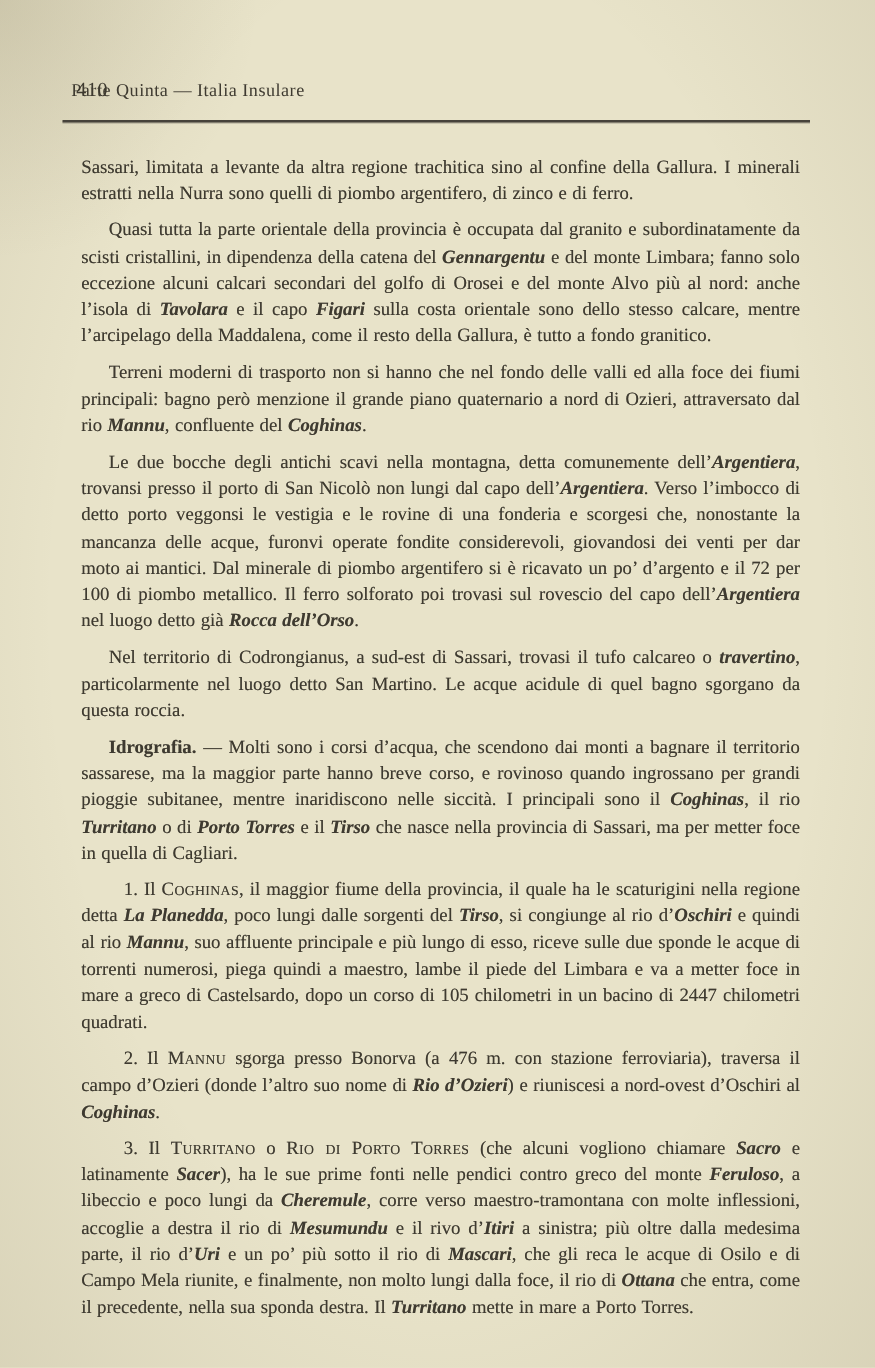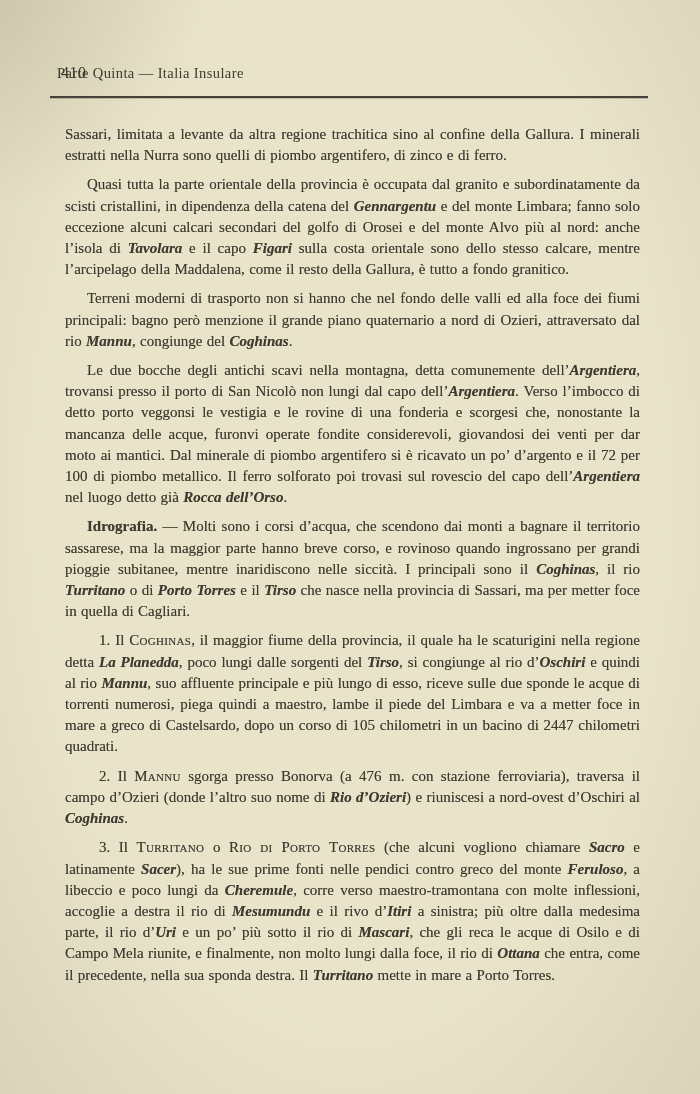--- a/index.html
+++ b/index.html
@@ -61,20 +61,21 @@
 
 <div class="page">
   <div class="header">
     <span class="pagenum">410</span>
     <span class="running-title">Parte Quinta — Italia Insulare</span>
   </div>
   <div class="rule"></div>
   <div class="body">
       <p class="para flush"><span class="normal">Sassari, limitata a levante da altra regione trachitica sino al confine della Gallura. I minerali estratti nella Nurra sono quelli di piombo argentifero, di zinco e di ferro.</span></p>
       <p class="para indent"><span class="normal">Quasi tutta la parte orientale della provincia è occupata dal granito e subordinatamente da scisti cristallini, in dipendenza della catena del </span><span class="italic">Gennargentu</span><span class="normal"> e del monte Limbara; fanno solo eccezione alcuni calcari secondari del golfo di Orosei e del monte Alvo più al nord: anche l’isola di </span><span class="italic">Tavolara</span><span class="normal"> e il capo </span><span class="italic">Figari</span><span class="normal"> sulla costa orientale sono dello stesso calcare, mentre l’arcipelago della Maddalena, come il resto della Gallura, è tutto a fondo granitico.</span></p>
-      <p class="para indent"><span class="normal">Terreni moderni di trasporto non si hanno che nel fondo delle valli ed alla foce dei fiumi principali: bagno però menzione il grande piano quaternario a nord di Ozieri, attraversato dal rio </span><span class="italic">Mannu</span><span class="normal">, congiunge del </span><span class="italic">Coghinas</span><span class="normal">.</span></p>
+      <p class="para indent"><span class="normal">Terreni moderni di trasporto non si hanno che nel fondo delle valli ed alla foce dei fiumi principali: bagno però menzione il grande piano quaternario a nord di Ozieri, attraversato dal rio </span><span class="italic">Mannu</span><span class="normal">, confluente del </span><span class="italic">Coghinas</span><span class="normal">.</span></p>
       <p class="para indent"><span class="normal">Le due bocche degli antichi scavi nella montagna, detta comunemente dell’</span><span class="italic">Argentiera</span><span class="normal">, trovansi presso il porto di San Nicolò non lungi dal capo dell’</span><span class="italic">Argentiera</span><span class="normal">. Verso l’imbocco di detto porto veggonsi le vestigia e le rovine di una fonderia e scorgesi che, nonostante la mancanza delle acque, furonvi operate fondite considerevoli, giovandosi dei venti per dar moto ai mantici. Dal minerale di piombo argentifero si è ricavato un po’ d’argento e il 72 per 100 di piombo metallico. Il ferro solforato poi trovasi sul rovescio del capo dell’</span><span class="italic">Argentiera</span><span class="normal"> nel luogo detto già </span><span class="italic">Rocca dell’Orso</span><span class="normal">.</span></p>
+      <p class="para indent"><span class="normal">Nel territorio di Codrongianus, a sud-est di Sassari, trovasi il tufo calcareo o </span><span class="italic">travertino</span><span class="normal">, particolarmente nel luogo detto San Martino. Le acque acidule di quel bagno sgorgano da questa roccia.</span></p>
       <p class="para indent"><span class="bold">Idrografia.</span><span class="normal"> — Molti sono i corsi d’acqua, che scendono dai monti a bagnare il territorio sassarese, ma la maggior parte hanno breve corso, e rovinoso quando ingrossano per grandi pioggie subitanee, mentre inaridiscono nelle siccità. I principali sono il </span><span class="italic">Coghinas</span><span class="normal">, il rio </span><span class="italic">Turritano</span><span class="normal"> o di </span><span class="italic">Porto Torres</span><span class="normal"> e il </span><span class="italic">Tirso</span><span class="normal"> che nasce nella provincia di Sassari, ma per metter foce in quella di Cagliari.</span></p>
       <p class="para num"><span class="normal">1. Il </span><span class="smallcaps">Coghinas</span><span class="normal">, il maggior fiume della provincia, il quale ha le scaturigini nella regione detta </span><span class="italic">La Planedda</span><span class="normal">, poco lungi dalle sorgenti del </span><span class="italic">Tirso</span><span class="normal">, si congiunge al rio d’</span><span class="italic">Oschiri</span><span class="normal"> e quindi al rio </span><span class="italic">Mannu</span><span class="normal">, suo affluente principale e più lungo di esso, riceve sulle due sponde le acque di torrenti numerosi, piega quindi a maestro, lambe il piede del Limbara e va a metter foce in mare a greco di Castelsardo, dopo un corso di 105 chilometri in un bacino di 2447 chilometri quadrati.</span></p>
       <p class="para num"><span class="normal">2. Il </span><span class="smallcaps">Mannu</span><span class="normal"> sgorga presso Bonorva (a 476 m. con stazione ferroviaria), traversa il campo d’Ozieri (donde l’altro suo nome di </span><span class="italic">Rio d’Ozieri</span><span class="normal">) e riuniscesi a nord-ovest d’Oschiri al </span><span class="italic">Coghinas</span><span class="normal">.</span></p>
       <p class="para num"><span class="normal">3. Il </span><span class="smallcaps">Turritano</span><span class="normal"> o </span><span class="smallcaps">Rio di Porto Torres</span><span class="normal"> (che alcuni vogliono chiamare </span><span class="italic">Sacro</span><span class="normal"> e latinamente </span><span class="italic">Sacer</span><span class="normal">), ha le sue prime fonti nelle pendici contro greco del monte </span><span class="italic">Feruloso</span><span class="normal">, a libeccio e poco lungi da </span><span class="italic">Cheremule</span><span class="normal">, corre verso maestro-tramontana con molte inflessioni, accoglie a destra il rio di </span><span class="italic">Mesumundu</span><span class="normal"> e il rivo d’</span><span class="italic">Itiri</span><span class="normal"> a sinistra; più oltre dalla medesima parte, il rio d’</span><span class="italic">Uri</span><span class="normal"> e un po’ più sotto il rio di </span><span class="italic">Mascari</span><span class="normal">, che gli reca le acque di Osilo e di Campo Mela riunite, e finalmente, non molto lungi dalla foce, il rio di </span><span class="italic">Ottana</span><span class="normal"> che entra, come il precedente, nella sua sponda destra. Il </span><span class="italic">Turritano</span><span class="normal"> mette in mare a Porto Torres.</span></p>
     </div>
 </div>
 
 </body></html>

